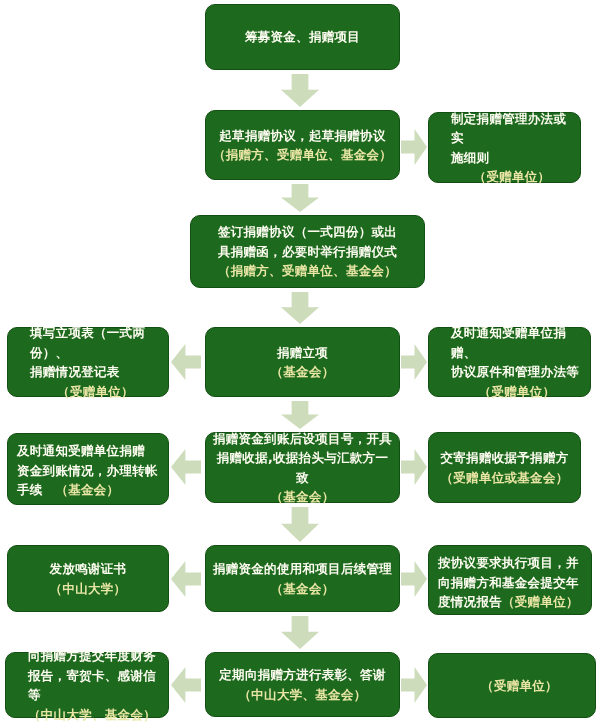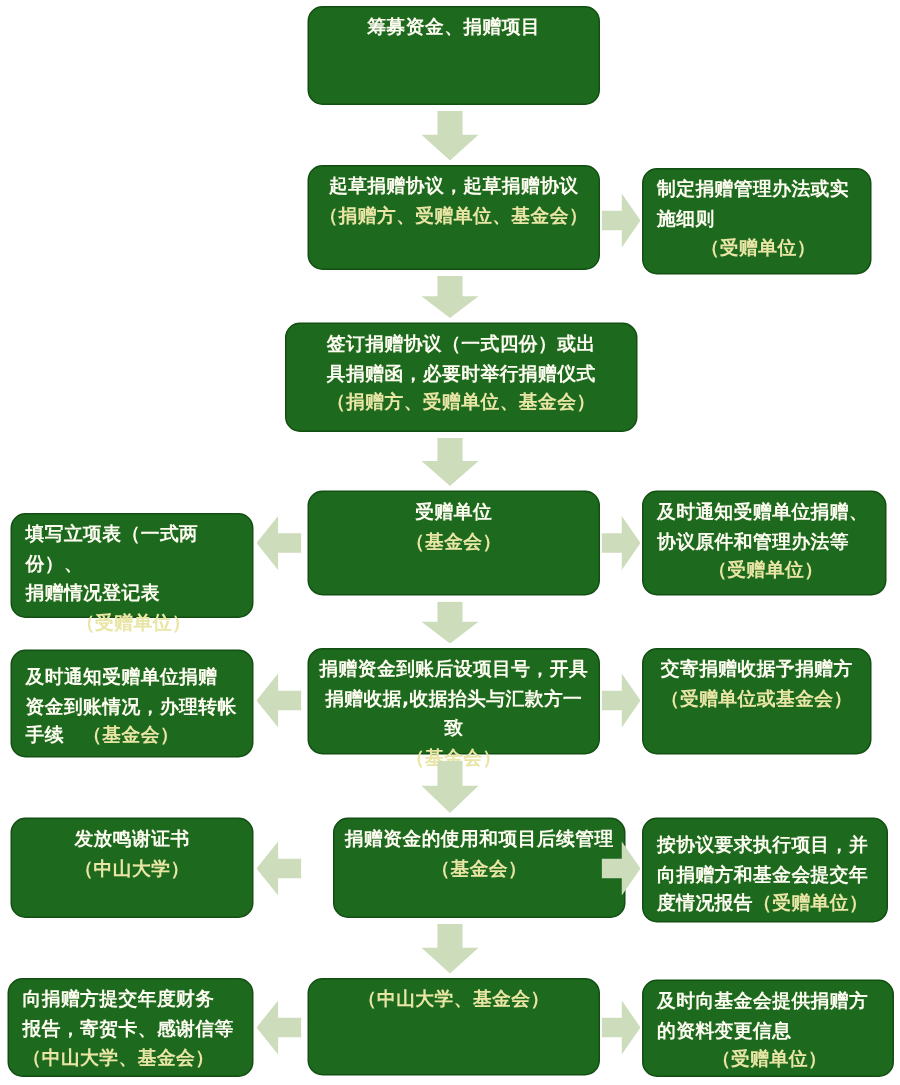--- a/index.html
+++ b/index.html
@@ -25,26 +25,27 @@
     background: var(--node-bg);
     border: 1px solid var(--node-border);
     border-radius: 10px;
     color: var(--text-main);
     font-weight: bold;
     font-size: 12.5px;
     line-height: 19.5px;
     letter-spacing: 0.3px;
     display: flex;
     flex-direction: column;
+    justify-content: center;
     padding: 3px 6px;
     text-align: center;
   }
   .node .bt { white-space: pre-line; color: var(--text-main); }
   .node .bo { color: var(--text-org); text-align: center; }
-  .node.ta-left { text-align: left; padding-left: 9px; padding-right: 7px; }
+  .node.ta-left { text-align: left; padding-left: 22px; padding-right: 7px; }
   .node.org-left .bo { text-align: left; }
   .node.inline {
     display: block;
     text-align: left;
     padding: 7px 7px 0 9px;
   }
   .node.inline .bt, .node.inline .bo { display: inline; }
   .arrow { position: absolute; background: var(--arrow); }
   .arrow.down  { clip-path: polygon(28% 0, 72% 0, 72% 48%, 100% 48%, 50% 100%, 0 48%, 28% 48%); }
   .arrow.right { clip-path: polygon(0 32%, 52% 32%, 52% 0, 100% 50%, 52% 100%, 52% 68%, 0 68%); }
@@ -64,36 +65,37 @@
     <div class="bo">（捐赠方、受赠单位、基金会）</div>
   </div>
 
   <div class="node" style="left:190px;top:215px;width:235px;height:73px">
     <div class="bt">签订捐赠协议（一式四份）或出
 具捐赠函，必要时举行捐赠仪式</div>
     <div class="bo">（捐赠方、受赠单位、基金会）</div>
   </div>
 
   <div class="node" style="left:205px;top:327px;width:195px;height:70px">
-    <div class="bt">受赠单位</div>
+    <div class="bt">捐赠立项</div>
     <div class="bo">（基金会）</div>
   </div>
 
   <div class="node" style="left:205px;top:432px;width:195px;height:71px">
     <div class="bt">捐赠资金到账后设项目号，开具
 捐赠收据,收据抬头与汇款方一致</div>
     <div class="bo">（基金会）</div>
   </div>
 
-  <div class="node" style="left:222px;top:545px;width:195px;height:67px">
+  <div class="node" style="left:205px;top:545px;width:195px;height:67px">
     <div class="bt">捐赠资金的使用和项目后续管理</div>
     <div class="bo">（基金会）</div>
   </div>
 
   <div class="node" style="left:205px;top:652px;width:195px;height:65px">
+    <div class="bt">定期向捐赠方进行表彰、答谢</div>
     <div class="bo">（中山大学、基金会）</div>
   </div>
 
   <div class="node ta-left" style="left:428px;top:112px;width:153px;height:71px">
     <div class="bt">制定捐赠管理办法或实
 施细则</div>
     <div class="bo">（受赠单位）</div>
   </div>
 
   <div class="node ta-left" style="left:428px;top:327px;width:163px;height:70px">
@@ -107,26 +109,24 @@
 向捐赠方和基金会提交年
 度情况报告</span><span class="bo">（受赠单位）</span>
   </div>
 
   <div class="node" style="left:428px;top:432px;width:153px;height:71px">
     <div class="bt">交寄捐赠收据予捐赠方</div>
     <div class="bo">（受赠单位或基金会）</div>
   </div>
 
   <div class="node ta-left" style="left:428px;top:653px;width:168px;height:65px">
-    <div class="bt">及时向基金会提供捐赠方
-的资料变更信息</div>
     <div class="bo">（受赠单位）</div>
   </div>
 
-  <div class="node ta-left" style="left:7px;top:342px;width:162px;height:70px">
+  <div class="node ta-left" style="left:7px;top:327px;width:162px;height:70px">
     <div class="bt">填写立项表（一式两份）、
 捐赠情况登记表</div>
     <div class="bo">（受赠单位）</div>
   </div>
 
   <div class="node inline" style="left:7px;top:433px;width:162px;height:72px">
     <span class="bt">及时通知受赠单位捐赠
 资金到账情况，办理转帐
 手续　</span><span class="bo">（基金会）</span>
   </div>

